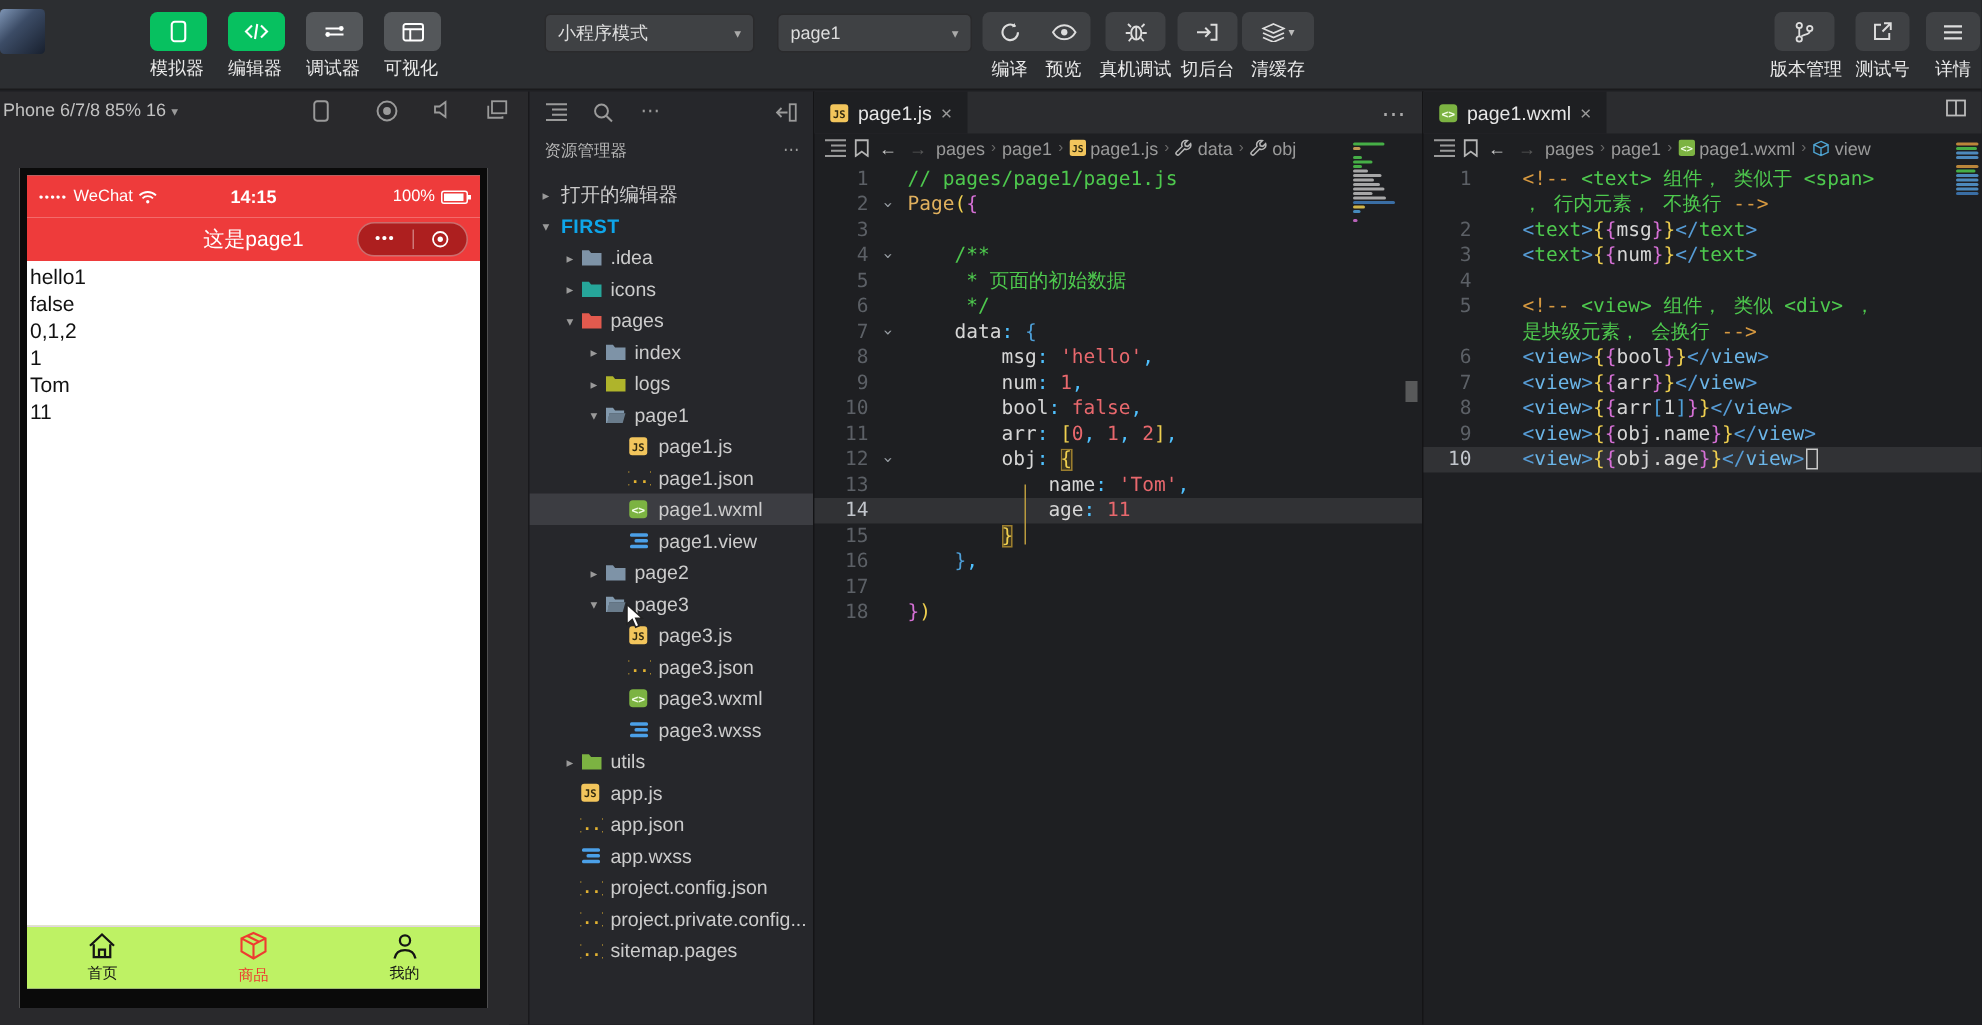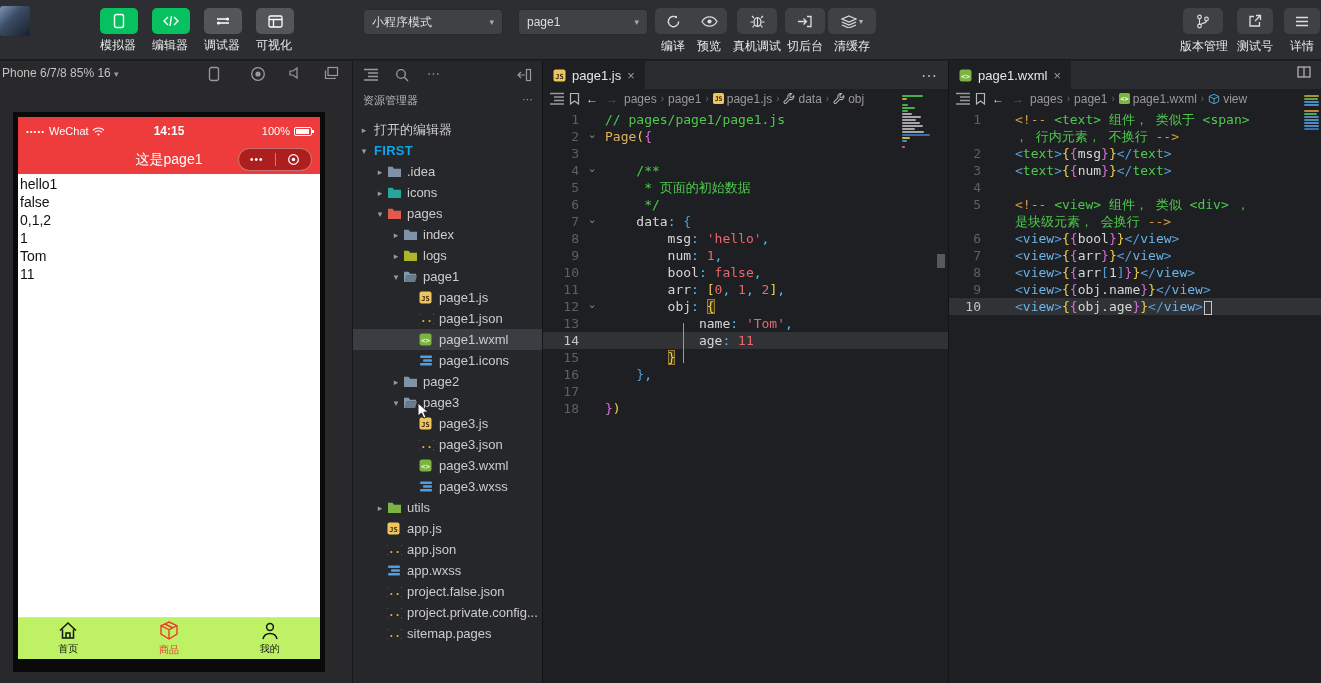--- a/index.html
+++ b/index.html
@@ -487,21 +487,21 @@
         <span class="chev"></span>
         <span class="ticon">
           <svg class="ic" width="14" height="13" viewBox="0 0 14 13">
             <g fill="#4BA0E8">
               <rect x="1" y="1.5" width="12" height="2.4" rx="1"></rect>
               <rect x="4" y="5.3" width="9" height="2.4" rx="1"></rect>
               <rect x="1" y="9.1" width="12" height="2.4" rx="1"></rect>
             </g>
           </svg>
         </span>
-        <span class="tlabel">page1.icons</span>
+        <span class="tlabel">page1.view</span>
       </div>
       <div class="trow" style="padding-left: 36px;">
         <span class="chev">▸</span>
         <span class="ticon">
           <svg class="ic" width="15" height="13" viewBox="0 0 16 14">
             <path d="M1 2h5l1.5 2H15v9H1z" fill="#7E93A7"></path>
           </svg>
         </span>
         <span class="tlabel">page2</span>
       </div>
@@ -598,21 +598,21 @@
         </span>
         <span class="tlabel">app.wxss</span>
       </div>
       <div class="trow" style="padding-left: 20px;">
         <span class="chev"></span>
         <span class="ticon">
           <svg class="ic" width="15" height="13" viewBox="0 0 16 13">
             <text x="8" y="10.5" font-size="11" font-weight="bold" text-anchor="middle" fill="#E2B231" font-family="DejaVu Sans Mono, monospace">{..}</text>
           </svg>
         </span>
-        <span class="tlabel">project.false.json</span>
+        <span class="tlabel">project.config.json</span>
       </div>
       <div class="trow" style="padding-left: 20px;">
         <span class="chev"></span>
         <span class="ticon">
           <svg class="ic" width="15" height="13" viewBox="0 0 16 13">
             <text x="8" y="10.5" font-size="11" font-weight="bold" text-anchor="middle" fill="#E2B231" font-family="DejaVu Sans Mono, monospace">{..}</text>
           </svg>
         </span>
         <span class="tlabel">project.private.config...</span>
       </div>

